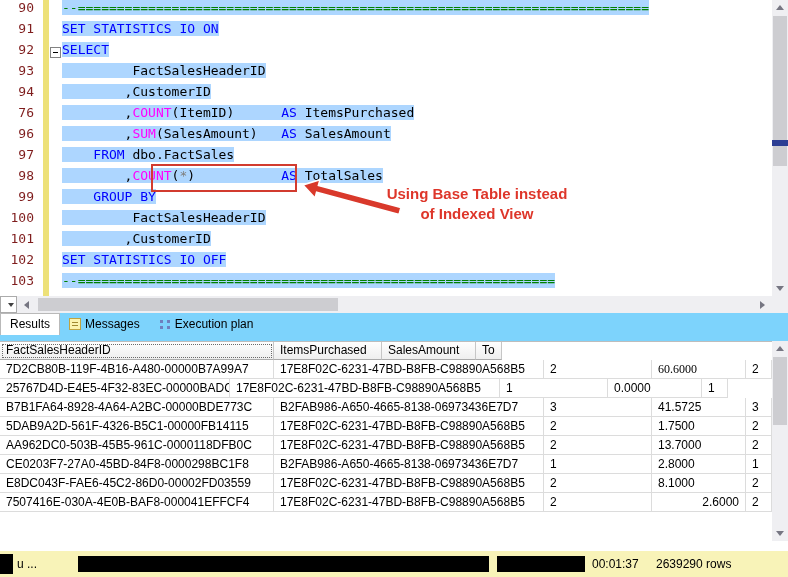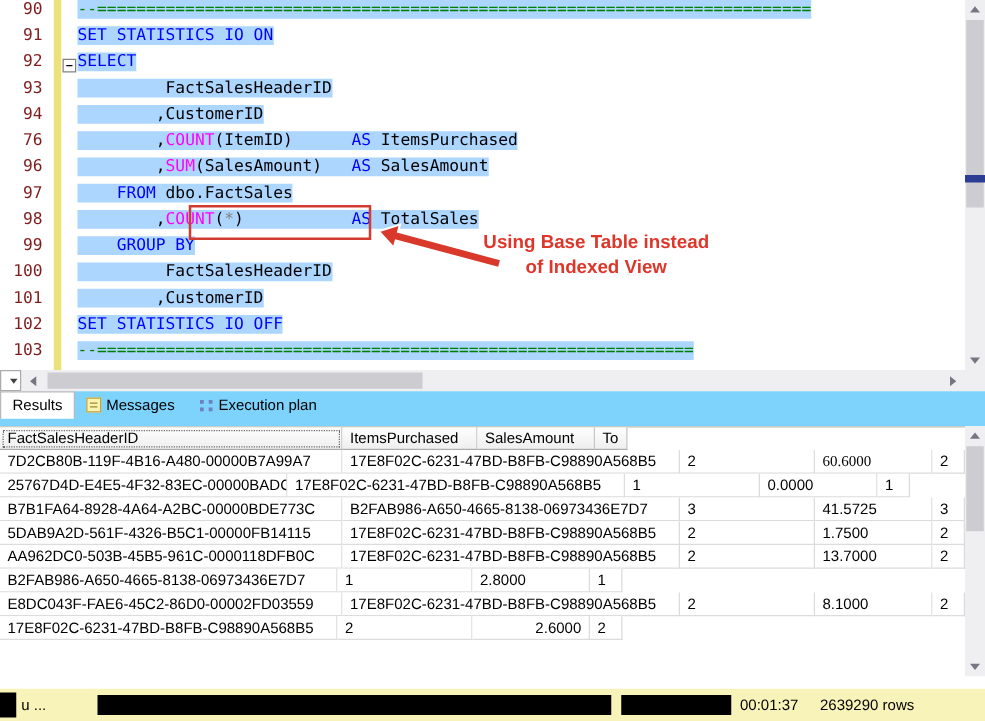--- a/index.html
+++ b/index.html
@@ -225,33 +225,35 @@
           <div class="g-cell" style="width: 26px;">2</div>
         </div>
         <div class="g-row">
           <div class="g-cell" style="width: 274px;">AA962DC0-503B-45B5-961C-0000118DFB0C</div>
           <div class="g-cell" style="width: 270px;">17E8F02C-6231-47BD-B8FB-C98890A568B5</div>
           <div class="g-cell" style="width: 108px;">2</div>
           <div class="g-cell" style="width: 94px;">13.7000</div>
           <div class="g-cell" style="width: 26px;">2</div>
         </div>
         <div class="g-row">
+          <div class="g-cell" style="width: 274px;">CE0203F7-27A0-45BD-84F8-0000298BC1F8</div>
           <div class="g-cell" style="width: 270px;">B2FAB986-A650-4665-8138-06973436E7D7</div>
           <div class="g-cell" style="width: 108px;">1</div>
           <div class="g-cell" style="width: 94px;">2.8000</div>
           <div class="g-cell" style="width: 26px;">1</div>
         </div>
         <div class="g-row">
           <div class="g-cell" style="width: 274px;">E8DC043F-FAE6-45C2-86D0-00002FD03559</div>
           <div class="g-cell" style="width: 270px;">17E8F02C-6231-47BD-B8FB-C98890A568B5</div>
           <div class="g-cell" style="width: 108px;">2</div>
           <div class="g-cell" style="width: 94px;">8.1000</div>
           <div class="g-cell" style="width: 26px;">2</div>
         </div>
         <div class="g-row">
+          <div class="g-cell" style="width: 274px;">7507416E-030A-4E0B-BAF8-000041EFFCF4</div>
           <div class="g-cell" style="width: 270px;">17E8F02C-6231-47BD-B8FB-C98890A568B5</div>
           <div class="g-cell" style="width: 108px;">2</div>
           <div class="g-cell" style="width: 94px; text-align: right;">2.6000</div>
           <div class="g-cell" style="width: 26px;">2</div>
         </div>
       </div>
   </div>
   <div class="grid-vscroll">
     <div class="vs-btn up">
         <span class="tri-up"></span>

